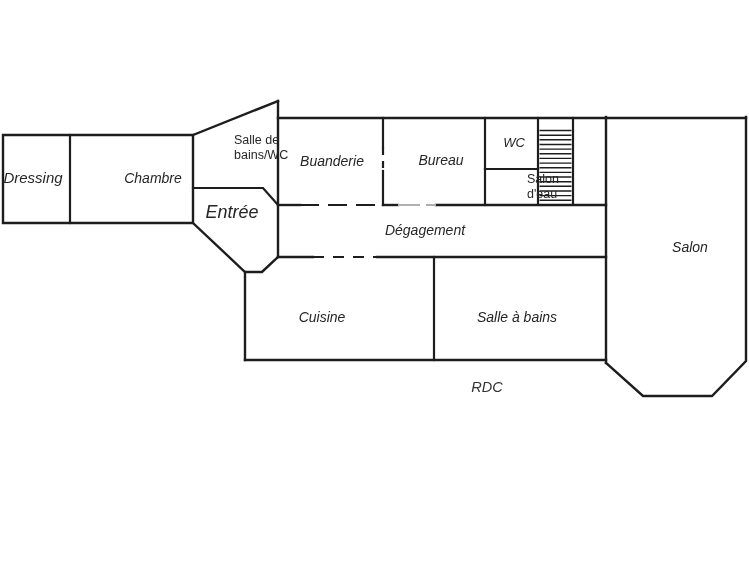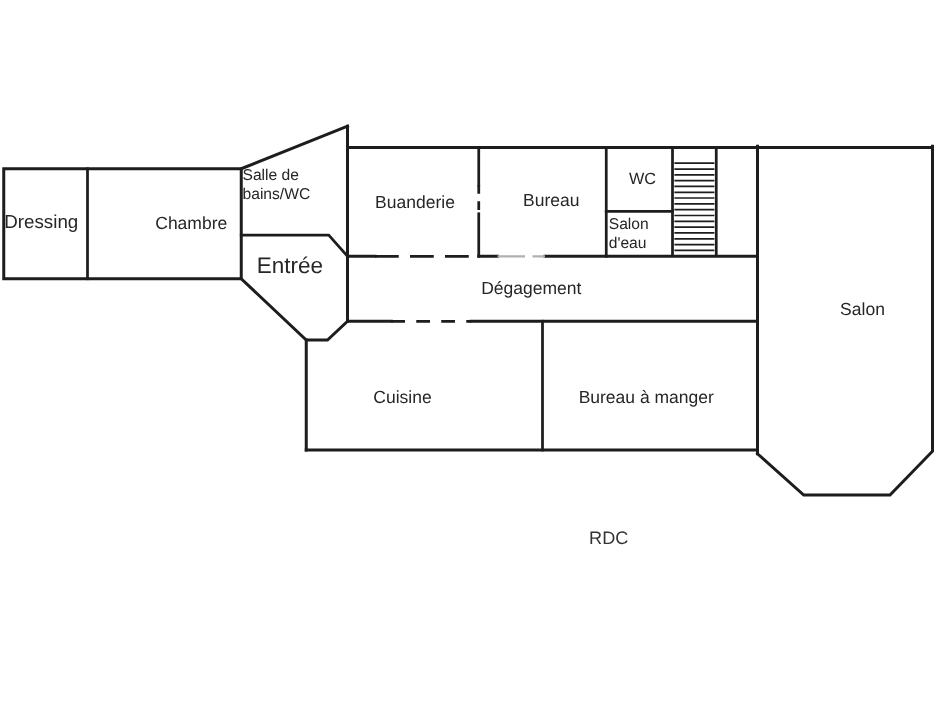--- a/index.html
+++ b/index.html
@@ -11,24 +11,24 @@
     overflow:hidden;
   }
   #plan-svg{position:absolute;left:0;top:0;}
   .lbl{
     position:absolute;
     color:#262626;
     font-size:14px;
     line-height:16px;
     white-space:nowrap;
   }
-  .ctr{transform:translate(-50%,-50%);text-align:center;}
-  .wrap{white-space:normal;text-align:left;}
+  .ctr{transform:translate(-50%,-50%);text-align:center;font-style:italic;}
+  .wrap{white-space:normal;text-align:left;padding-left:40px;}
   .sm{font-size:12.5px;line-height:15px;}
-  .cap{color:#333333;margin-top:44px;}
+  .cap{color:#333333;}
 </style>
 </head>
 <body>
 
 <div id="stage">
 
   <svg id="plan-svg" width="749" height="562" viewBox="0 0 749 562">
     <g fill="none" stroke="#1d1d1d" stroke-width="2.4" stroke-linecap="square">
 
       <path d="M3,135 H193 V223 H3 Z"></path>
@@ -104,18 +104,18 @@
   <div class="lbl ctr" style="left:514px;top:143px;font-size:13px">WC</div>
 
   <div class="lbl wrap sm" style="left:487px;top:172px;width:46px">Salon d'eau</div>
 
   <div class="lbl ctr" style="left:425px;top:230px">Dégagement</div>
 
   <div class="lbl ctr" style="left:690px;top:247px">Salon</div>
 
   <div class="lbl ctr" style="left:322px;top:317px">Cuisine</div>
 
-  <div class="lbl ctr" style="left:517px;top:317px">Bureau à manger</div>
+  <div class="lbl ctr" style="left:517px;top:317px">Salle à bains</div>
 
   <div class="lbl ctr cap" style="left:487px;top:387px;font-size:14.5px">RDC</div>
 
 
 </div>
 
 </body></html>

